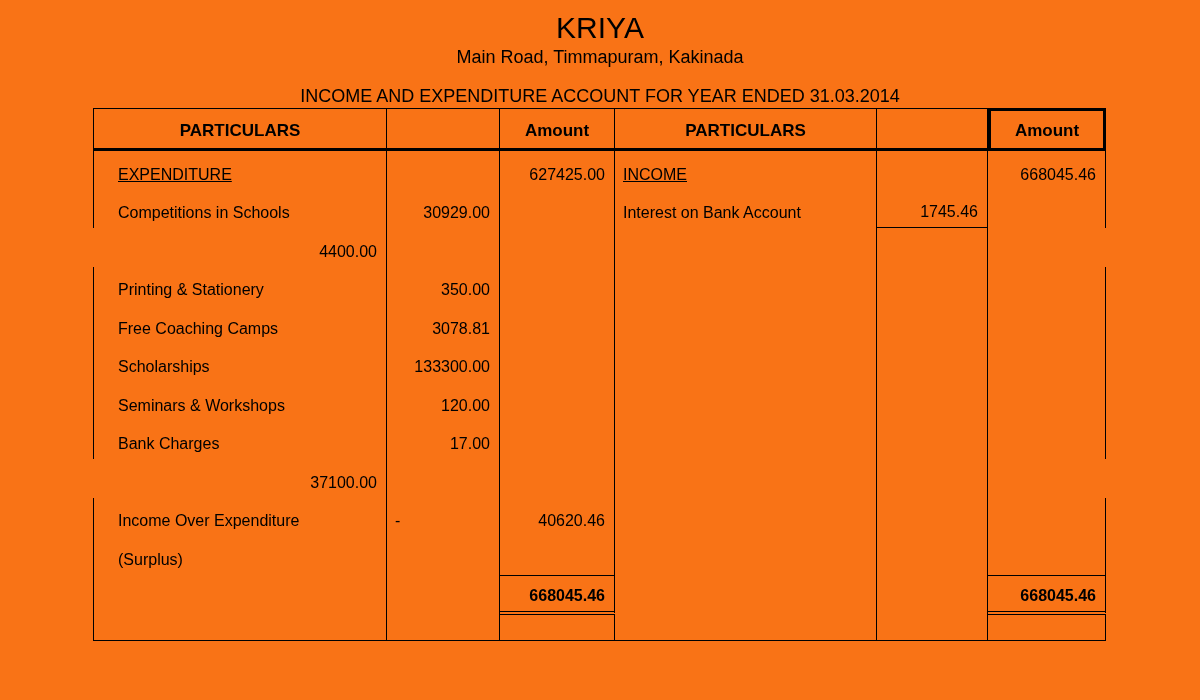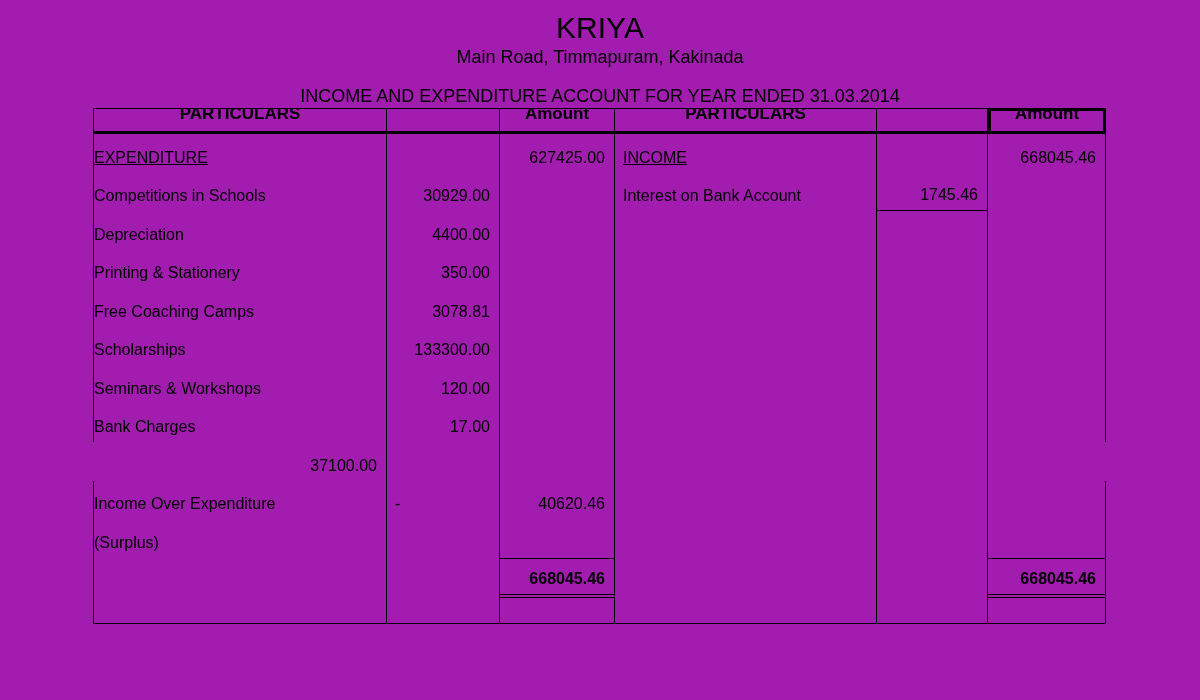--- a/index.html
+++ b/index.html
@@ -4,21 +4,21 @@
 <style>
   html, body {
     margin: 0;
     padding: 0;
     background: #ffffff;
   }
   .page {
     position: relative;
     width: 1200px;
     height: 700px;
-    background: #a21caf;
+    background: #f97316;
     color: #000000;
     font-family: "Liberation Sans", "DejaVu Sans", sans-serif;
     overflow: hidden;
   }
   .org-name {
     position: absolute;
     top: 11px;
     left: 0;
     width: 100%;
     text-align: center;
@@ -46,36 +46,36 @@
   .account-table {
     position: absolute;
     left: 93px;
     top: 108px;
     width: 1013px;
   }
   .row {
     display: grid;
     grid-template-columns: 294px 113px 115px 262px 111px 118px;
   }
-  .row.header-row { height: 26px; }
+  .row.header-row { height: 43px; }
   .row.body-row   { height: 38.5px; }
   .row.total-row  { height: 40px; }
   .row.bottom-row { height: 26px; }
 
   .cell {
     box-sizing: border-box;
     border-right: 1px solid #000;
     display: flex;
     align-items: flex-end;
     padding-bottom: 6px;
     font-size: 16px;
     white-space: nowrap;
     overflow: hidden;
   }
-  .c1 { border-left: 1px solid #000; padding-left: 0; }
+  .c1 { border-left: 1px solid #000; padding-left: 24px; }
   .c4 { padding-left: 8px; }
   .num { justify-content: flex-end; padding-right: 9px; }
   .dash { justify-content: flex-start; padding-left: 8px; }
 
   .header-row .cell {
     border-top: 1px solid #000;
     border-bottom: 3px solid #000;
     font-weight: bold;
     justify-content: center;
     padding-left: 0;
@@ -132,21 +132,20 @@
         </div>
         <div class="row body-row">
           <div class="cell c1">Competitions in Schools</div>
           <div class="cell c2 num">30929.00</div>
           <div class="cell c3 num"></div>
           <div class="cell c4">Interest on Bank Account</div>
           <div class="cell c5 num cell-underline">1745.46</div>
           <div class="cell c6 num"></div>
         </div>
         <div class="row body-row">
-          <div class="cell c1">Depreciation</div>
           <div class="cell c2 num">4400.00</div>
           <div class="cell c3 num"></div>
           <div class="cell c4"></div>
           <div class="cell c5 num"></div>
           <div class="cell c6 num"></div>
         </div>
         <div class="row body-row">
           <div class="cell c1">Printing &amp; Stationery</div>
           <div class="cell c2 num">350.00</div>
           <div class="cell c3 num"></div>

